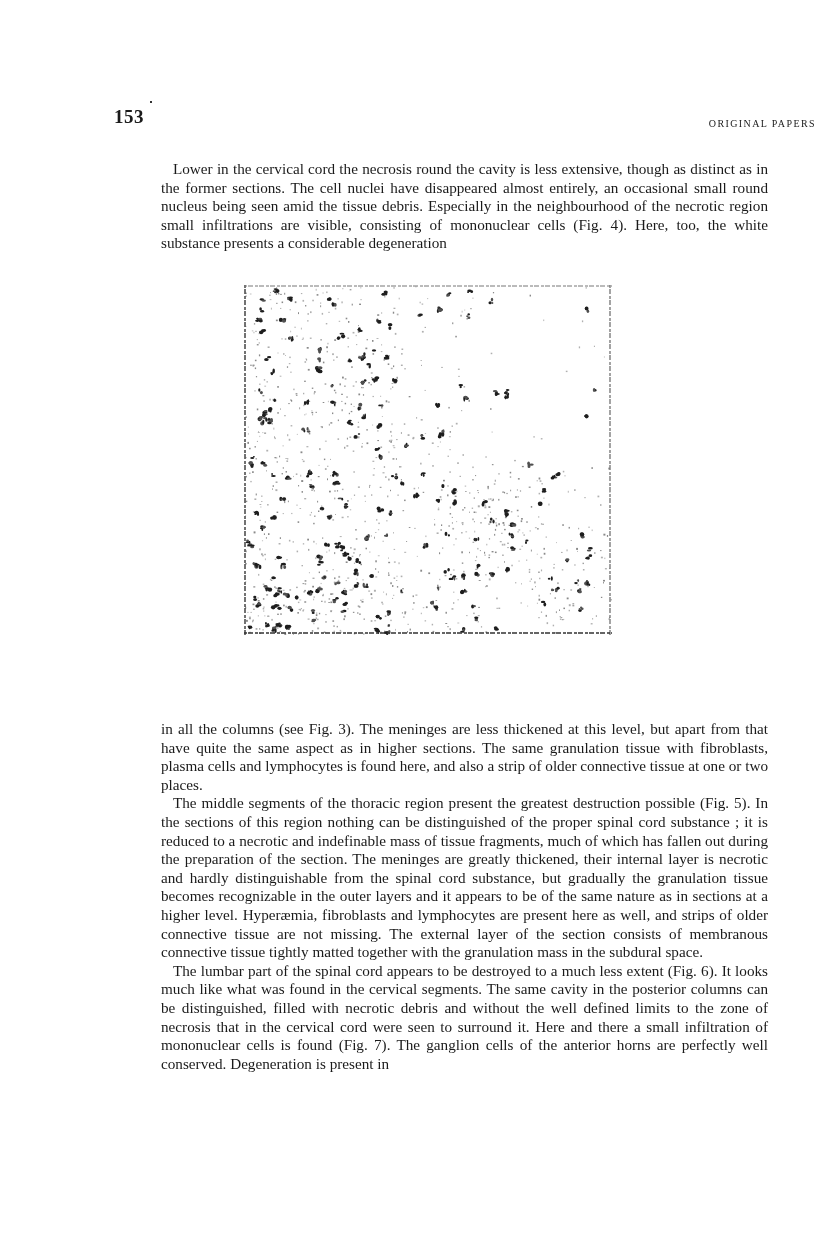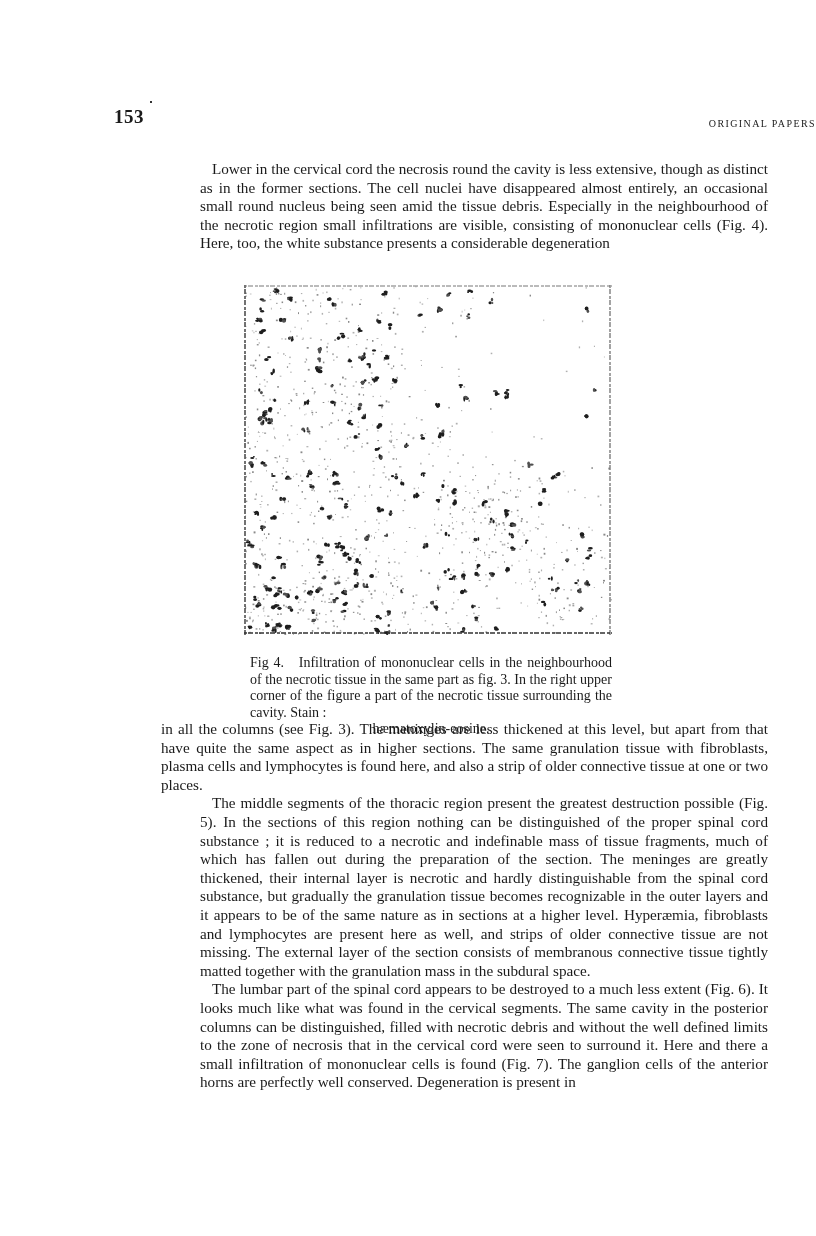--- a/index.html
+++ b/index.html
@@ -4,21 +4,21 @@
 <style>
   html, body { margin: 0; padding: 0; background: #ffffff; }
   body { width: 816px; height: 1236px; position: relative; overflow: hidden;
          font-family: "Liberation Serif", "DejaVu Serif", serif; color: #1a1a1a; }
   .page-number { position: absolute; left: 114px; top: 106px; font-size: 19px; font-weight: bold; letter-spacing: 0.5px; }
   .stray-dot { position: absolute; left: 150px; top: 101px; width: 2px; height: 2px; background: #333; }
   .running-head { position: absolute; left: 0; width: 816px; top: 118px; text-align: right;
                   font-size: 10px; letter-spacing: 1.4px; }
   .block { position: absolute; left: 161px; width: 607px; font-size: 15.2px; line-height: 18.6px; }
   .block p { margin: 0; text-align: justify; }
-  .block p.indent { text-indent: 12px; margin-left: 39px; }
+  .block p.indent { text-indent: 12px; }
   .block p.noindent { text-indent: 0; }
   .figure { position: absolute; left: 244px; top: 285px; width: 368px; height: 350px; }
   .figure svg { display: block; }
   .caption { position: absolute; left: 250px; width: 362px; top: 655px; font-size: 14px; line-height: 16.6px;
              text-align: justify; }
   .caption .cap-last { text-align: center; }
 </style>
 </head>
 <body>
 
@@ -1722,25 +1722,19 @@
       <ellipse cx="113.3" cy="274.8" rx="1.8" ry="1.7" fill="#1e1e1e"></ellipse>
       <ellipse cx="115.8" cy="277.5" rx="1.3" ry="1.6" fill="#1e1e1e"></ellipse>
       <line x1="1" y1="0" x2="1" y2="350" stroke="#444" stroke-width="1.5" stroke-dasharray="3 1 5 2"></line>
       <line x1="366" y1="0" x2="366" y2="350" stroke="#666" stroke-width="1.2" stroke-dasharray="3 1 5 2"></line>
       <line x1="0" y1="1" x2="368" y2="1" stroke="#777" stroke-width="1" stroke-dasharray="3 1 5 2"></line>
       <line x1="0" y1="348" x2="368" y2="348" stroke="#333" stroke-width="1.5" stroke-dasharray="3 1 5 2"></line>
     </svg>
 </div>
 
 <div class="caption">
-  <div>
-    <span>Fig 4.</span>
-    &nbsp;
-    <span>Infiltration of mononuclear cells in the neighbourhood of the necrotic tissue in the same part as fig. 3. In the right upper corner of the figure a part of the necrotic tissue surrounding the cavity. Stain :</span>
-  </div>
-  <div class="cap-last">hæmatoxylin-eosine.</div>
 </div>
 
 <div class="block" style="top:720px;">
   <p class="noindent">in all the columns (see Fig. 3). The meninges are less thickened at this level, but apart from that have quite the same aspect as in higher sections. The same granulation tissue with fibroblasts, plasma cells and lymphocytes is found here, and also a strip of older connective tissue at one or two places.</p>
   <p class="indent">The middle segments of the thoracic region present the greatest destruction possible (Fig. 5). In the sections of this region nothing can be distinguished of the proper spinal cord substance ; it is reduced to a necrotic and indefinable mass of tissue fragments, much of which has fallen out during the preparation of the section. The meninges are greatly thickened, their internal layer is necrotic and hardly distinguishable from the spinal cord substance, but gradually the granulation tissue becomes recognizable in the outer layers and it appears to be of the same nature as in sections at a higher level. Hyperæmia, fibroblasts and lymphocytes are present here as well, and strips of older connective tissue are not missing. The external layer of the section consists of membranous connective tissue tightly matted together with the granulation mass in the subdural space.</p>
   <p class="indent">The lumbar part of the spinal cord appears to be destroyed to a much less extent (Fig. 6). It looks much like what was found in the cervical segments. The same cavity in the posterior columns can be distinguished, filled with necrotic debris and without the well defined limits to the zone of necrosis that in the cervical cord were seen to surround it. Here and there a small infiltration of mononuclear cells is found (Fig. 7). The ganglion cells of the anterior horns are perfectly well conserved. Degeneration is present in</p>
 </div>
 
 </body></html>

